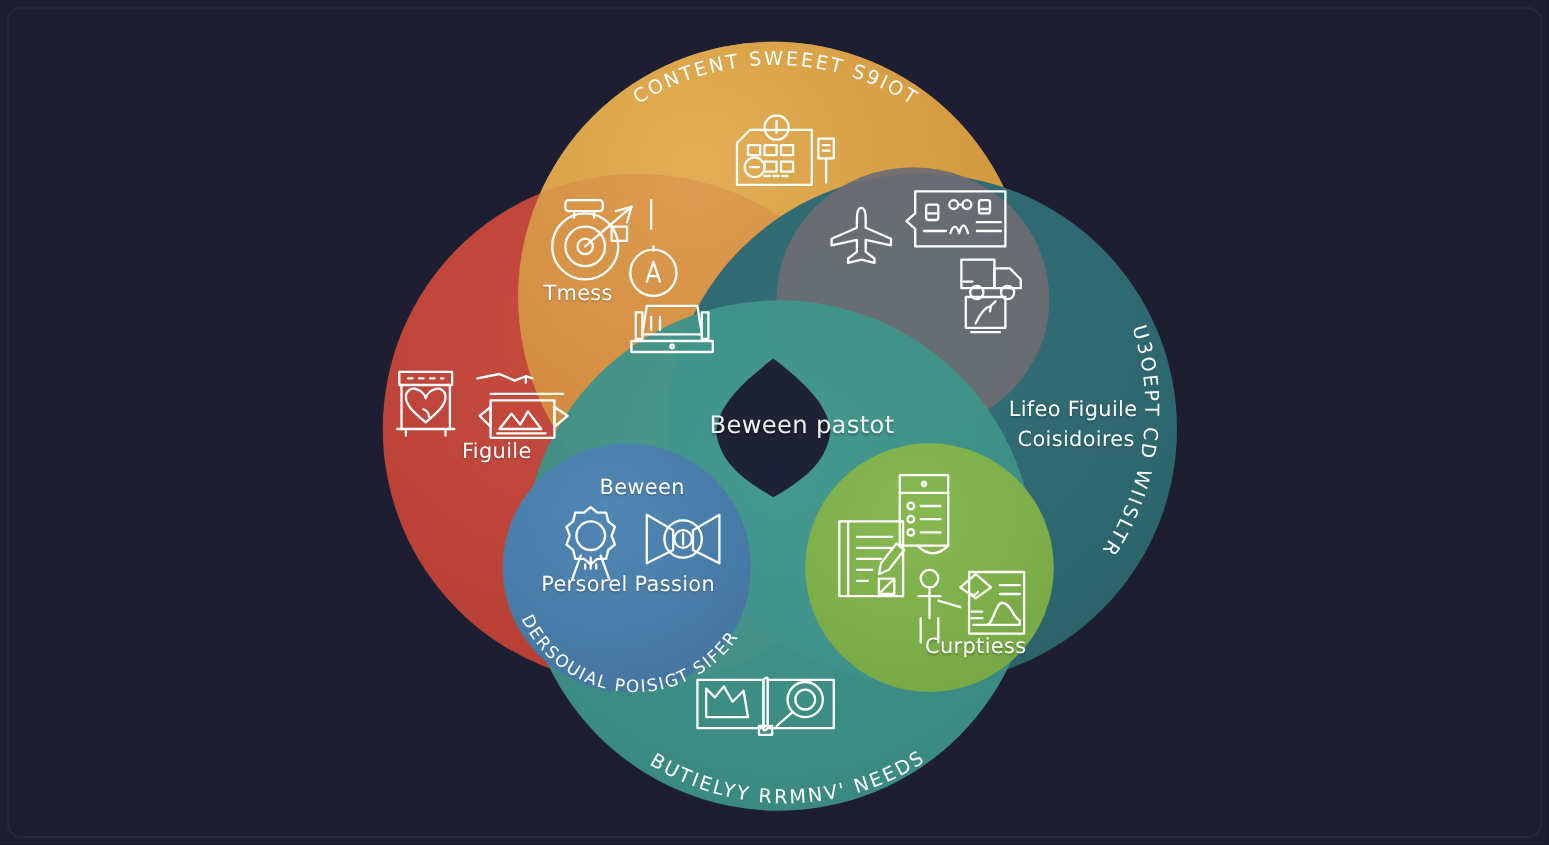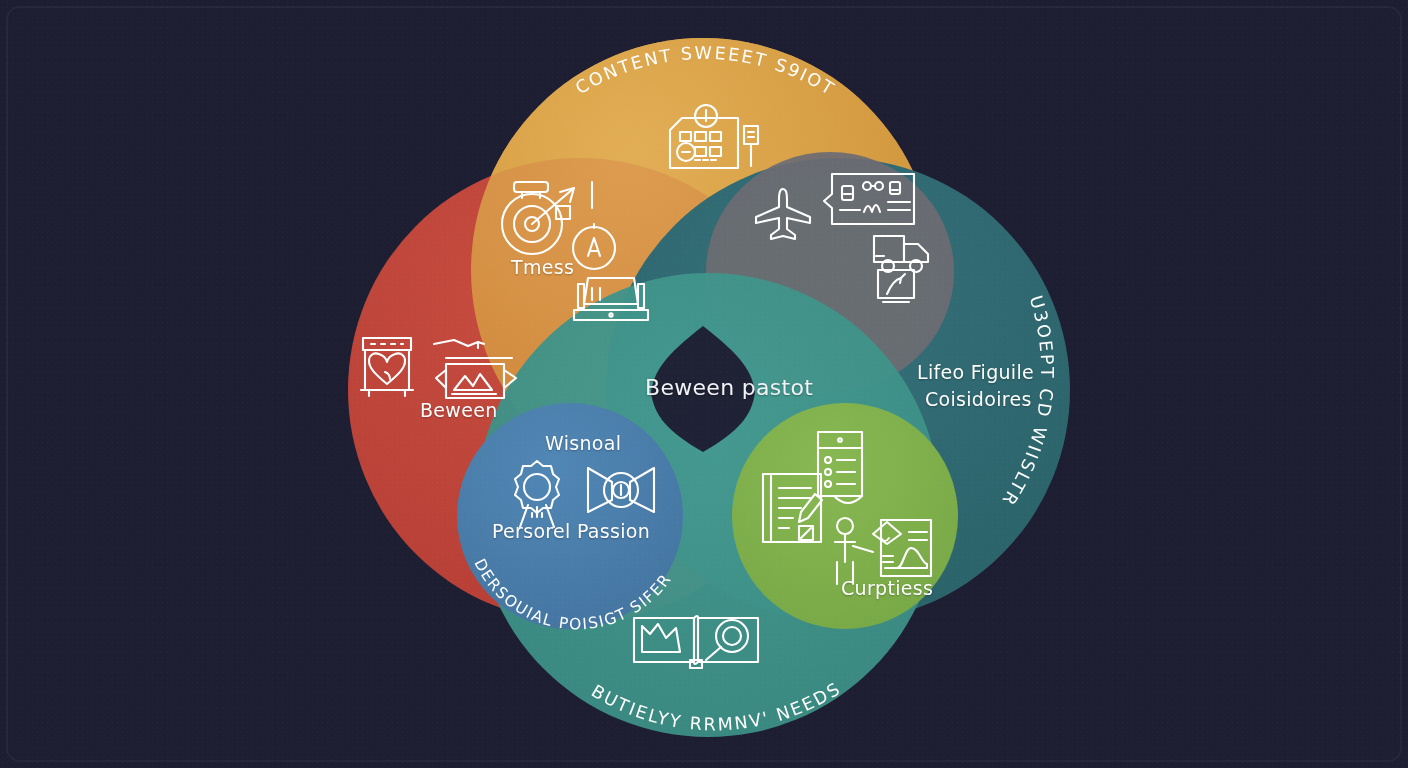--- a/index.html
+++ b/index.html
@@ -344,28 +344,28 @@
         <path class="ico-stroke" d="M66 6 q4 -4 4 0 L70 50 q-4 4 -4 0 Z"></path>
         <rect class="ico-stroke" x="62" y="48" width="12" height="8"></rect>
         <path class="ico-stroke" d="M14 40 L14 14 L22 22 L30 12 L38 26 L48 16 L52 40 Z"></path>
         <circle class="ico-stroke" cx="104" cy="24" r="16"></circle>
         <circle class="ico-stroke" cx="104" cy="24" r="9"></circle>
         <path class="ico-stroke" d="M93 35 L78 48"></path>
       </svg>
     </div>
   </div>
 
-  <div class="lbl" style="left:511px;top:256px;">Tmess</div>
-
-  <div class="lbl" style="left:420px;top:399px;">Beween</div>
+  <div class="lbl" style="left:494px;top:256px;">Tmess</div>
+
+  <div class="lbl" style="left:420px;top:399px;">Figuile</div>
 
   <div class="lbl" style="left:917px;top:361px;">Lifeo Figuile</div>
   <div class="lbl" style="left:925px;top:388px;">Coisidoires</div>
 
-  <div class="lbl" style="left:545px;top:432px;">Wisnoal</div>
+  <div class="lbl" style="left:545px;top:432px;">Beween</div>
   <div class="lbl" style="left:492px;top:520px;">Persorel Passion</div>
 
   <div class="lbl" style="left:841px;top:577px;text-align:center;">Curptiess</div>
 
   <div class="lbl center-note" style="left:645px;top:375px;">Beween pastot</div>
 
   <div id="noise"></div>
   <div id="frame-border"></div>
 </div>
 

